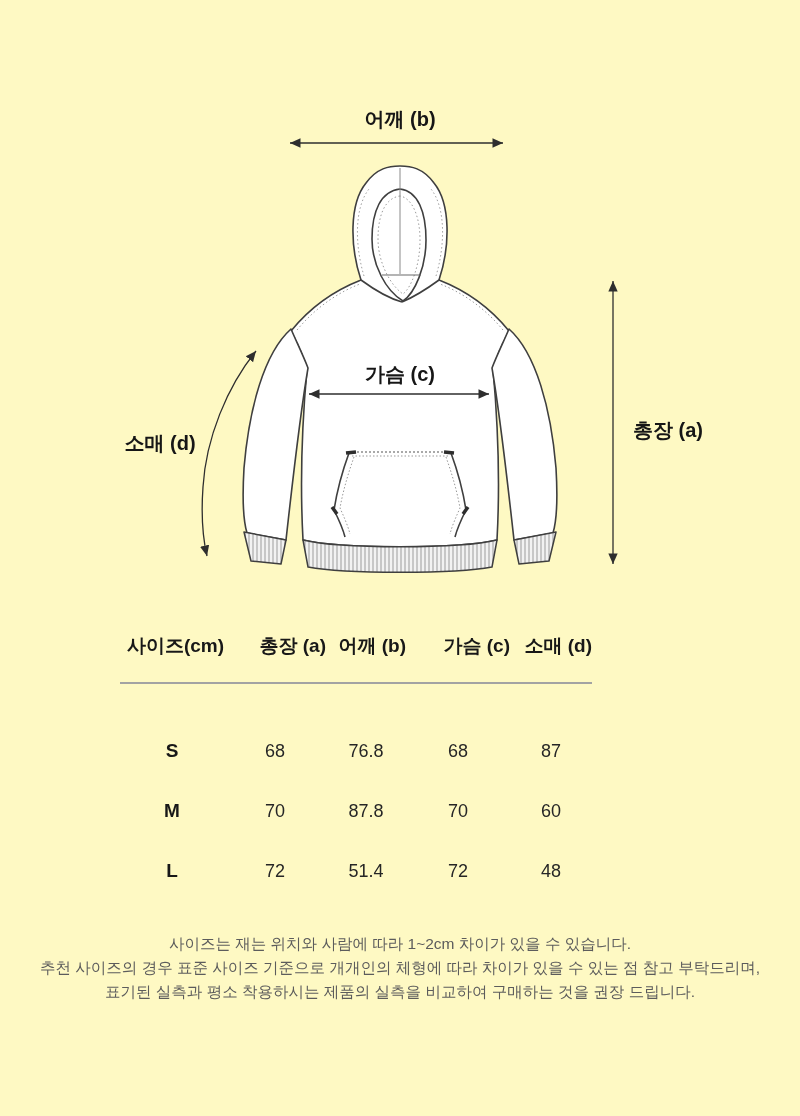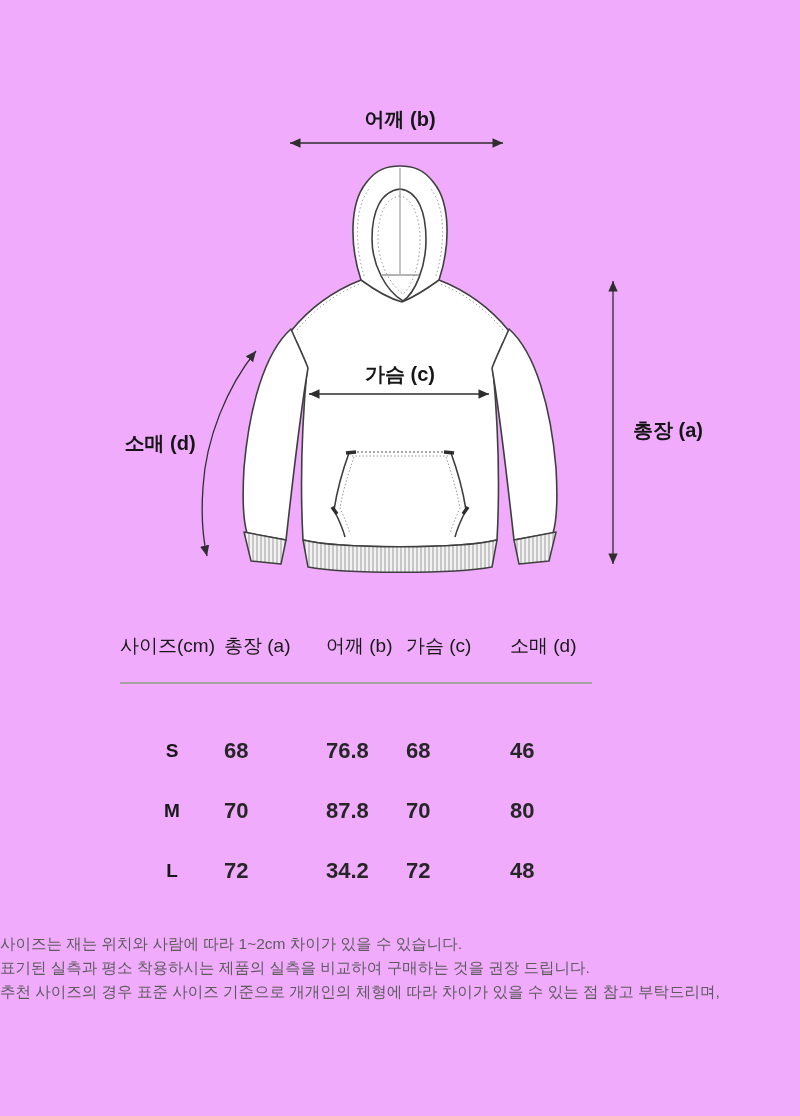--- a/index.html
+++ b/index.html
@@ -1,21 +1,21 @@
 <!DOCTYPE html>
 <html><head>
 <meta charset="utf-8">
 <style>
   html, body { margin: 0; padding: 0; background: #ffffff; }
   .page {
     position: relative;
     width: 800px;
     height: 1116px;
     margin: 0 auto;
-    background: #f0abfc;
+    background: #fef9c3;
     font-family: "Liberation Sans", "DejaVu Sans", sans-serif;
     color: #1a1a1a;
     overflow: hidden;
   }
   .diagram { position: absolute; left: 0; top: 0; width: 800px; height: 620px; }
   .diagram svg { position: absolute; left: 0; top: 0; }
   .dlabel {
     position: absolute;
     font-size: 20px;
     font-weight: 700;
@@ -29,31 +29,31 @@
   .lbl-length   { left: 618px; top: 417px; width: 100px; }
   .lbl-sleeve   { left: 110px; top: 430px; width: 100px; }
 
   .size-table { position: absolute; left: 120px; top: 632px; width: 472px; }
   .trow, .thead {
     display: grid;
     grid-template-columns: 104px 102px 80px 104px 82px;
     align-items: center;
     height: 28px;
   }
-  .thead span { font-size: 19px; font-weight: 400; text-align: left; color: #181818; }
+  .thead span { font-size: 19px; font-weight: 700; text-align: right; color: #181818; }
   .table-divider { margin-top: 22px; border-top: 2px solid #a3a3a3; height: 0; }
   .trow { margin-top: 32px; }
   .trow.first { margin-top: 53px; }
   .trow .size-cell { font-size: 19px; font-weight: 700; text-align: center; color: #181818; }
-  .trow .val-cell  { font-size: 22px; font-weight: 700; color: #262626; }
+  .trow .val-cell  { font-size: 18px; font-weight: 400; text-align: center; color: #262626; }
 
   .footnote {
     position: absolute;
     left: 0; top: 932px; width: 800px;
-    text-align: left;
+    text-align: center;
     font-size: 15.5px;
     line-height: 24px;
     color: #5c5c5c;
   }
 </style>
 </head>
 <body>
 
 <div class="page">
 
@@ -130,39 +130,39 @@
       <span>가슴 (c)</span>
       <span>소매 (d)</span>
     </div>
     <div class="table-divider"></div>
 
     <div class="trow first">
       <span class="size-cell">S</span>
       <span class="val-cell">68</span>
       <span class="val-cell">76.8</span>
       <span class="val-cell">68</span>
-      <span class="val-cell">46</span>
+      <span class="val-cell">87</span>
     </div>
 
     <div class="trow">
       <span class="size-cell">M</span>
       <span class="val-cell">70</span>
       <span class="val-cell">87.8</span>
       <span class="val-cell">70</span>
-      <span class="val-cell">80</span>
+      <span class="val-cell">60</span>
     </div>
 
     <div class="trow">
       <span class="size-cell">L</span>
       <span class="val-cell">72</span>
-      <span class="val-cell">34.2</span>
+      <span class="val-cell">51.4</span>
       <span class="val-cell">72</span>
       <span class="val-cell">48</span>
     </div>
   </div>
 
   <div class="footnote">
     <div>사이즈는 재는 위치와 사람에 따라 1~2cm 차이가 있을 수 있습니다.</div>
+    <div>추천 사이즈의 경우 표준 사이즈 기준으로 개개인의 체형에 따라 차이가 있을 수 있는 점 참고 부탁드리며,</div>
     <div>표기된 실측과 평소 착용하시는 제품의 실측을 비교하여 구매하는 것을 권장 드립니다.</div>
-    <div>추천 사이즈의 경우 표준 사이즈 기준으로 개개인의 체형에 따라 차이가 있을 수 있는 점 참고 부탁드리며,</div>
   </div>
 
 </div>
 
 </body></html>

